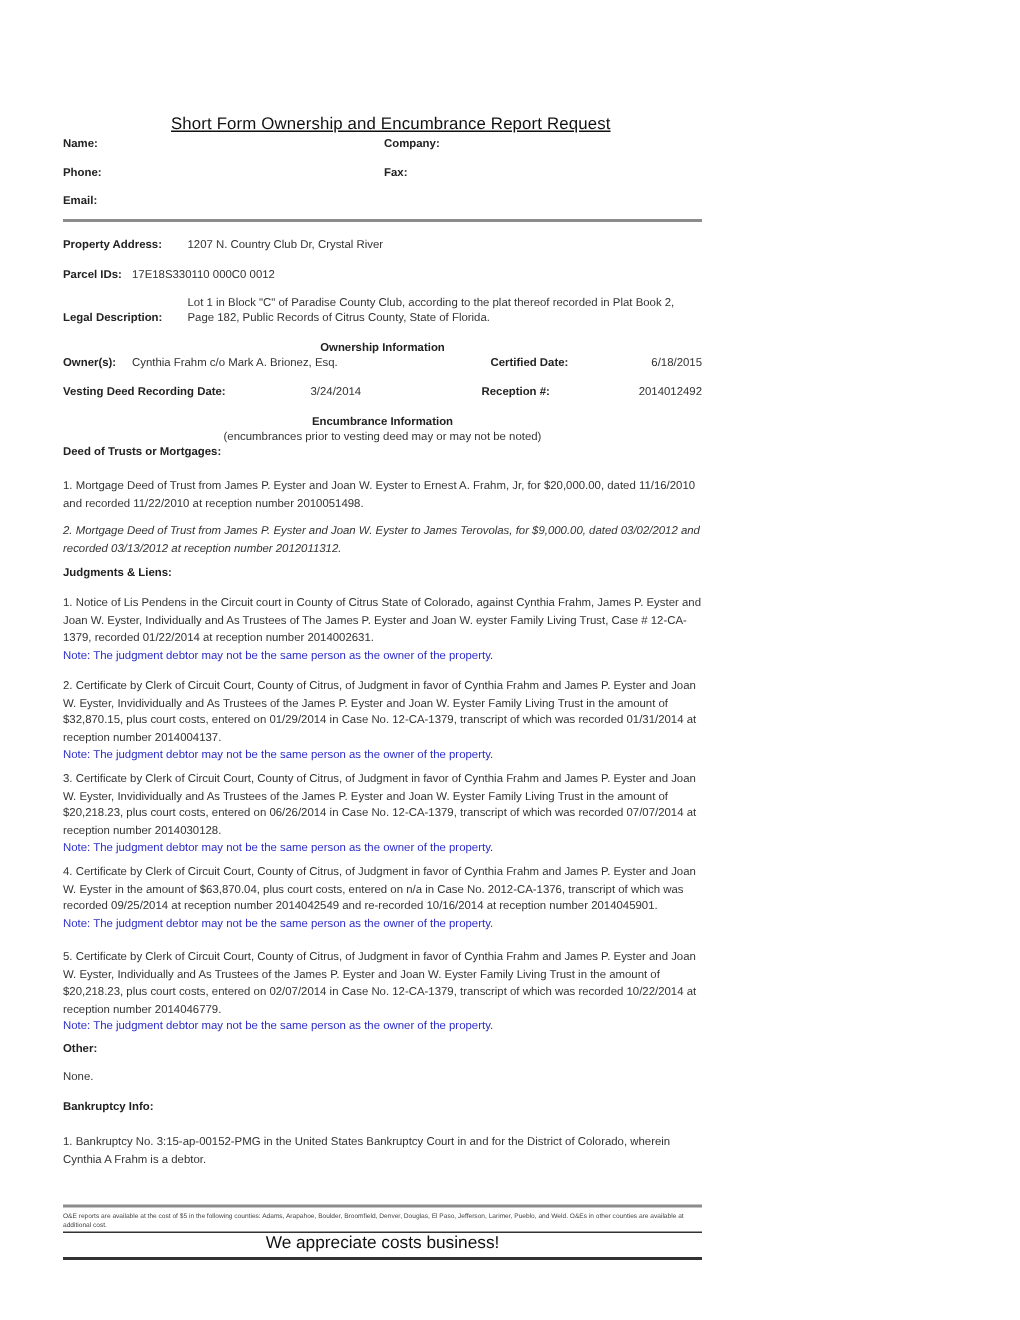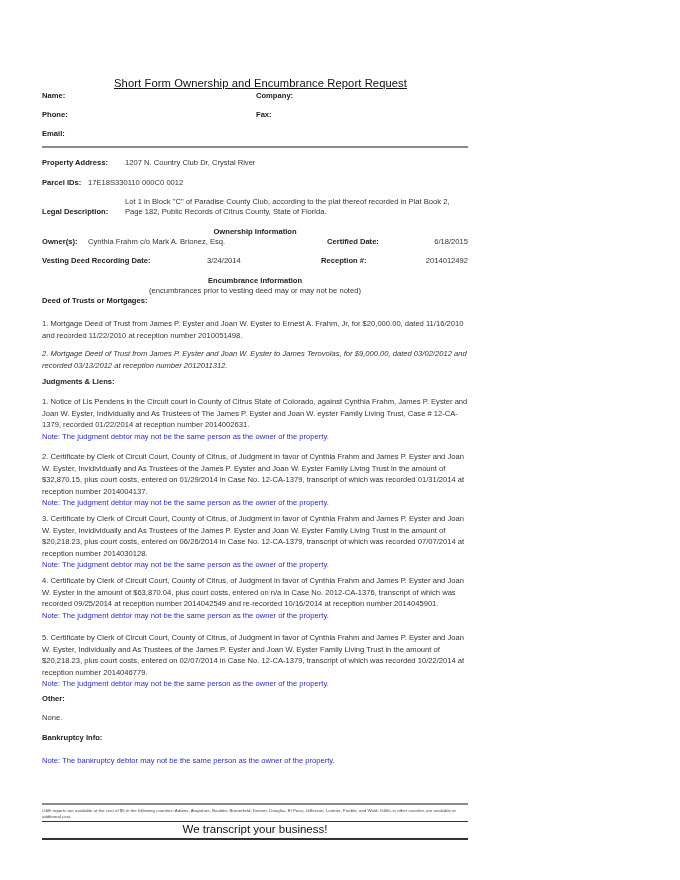--- a/index.html
+++ b/index.html
@@ -82,21 +82,21 @@
   <div class="para" style="top:632px;">
     <span>5.   Certificate by Clerk of Circuit Court, County of Citrus, of Judgment in favor of Cynthia Frahm and James P. Eyster and Joan W. Eyster, Individually and As Trustees of the James P. Eyster and Joan W. Eyster Family Living Trust in the amount of $20,218.23, plus court costs, entered on 02/07/2014 in Case No. 12-CA-1379, transcript of which was recorded 10/22/2014 at reception number 2014046779.</span>
     <span class="note">Note: The judgment debtor may not be the same person as the owner of the property.</span>
   </div>
 
   <div class="abs lbl" style="left:0; top:694px;">Other:</div>
   <div class="abs txt" style="left:0; top:713px;">None.</div>
 
   <div class="abs lbl" style="left:0; top:733px;">Bankruptcy Info:</div>
   <div class="para" style="top:755px;">
-    <span class="note">Note: The bankruptcy debtor may not be the same person as the owner of the property.</span>
+    <span>1.   Bankruptcy No. 3:15-ap-00152-PMG in the United States Bankruptcy Court in and for the District of Colorado, wherein Cynthia A Frahm is a debtor.</span>
   </div>
 
   <div class="rule-thick" style="top:803px;"></div>
   <div class="footer-small" style="top:808px;">O&amp;E reports are available at the cost of $5 in the following counties: Adams, Arapahoe, Boulder, Broomfield, Denver, Douglas, El Paso, Jefferson, Larimer, Pueblo, and Weld.  O&amp;Es in other counties are available at additional cost.</div>
   <div class="rule-thin" style="top:821px;"></div>
-  <div class="thanks" style="top:823px;">We transcript your business!</div>
+  <div class="thanks" style="top:823px;">We appreciate costs business!</div>
   <div class="rule-thin" style="top:838px; height:1.5px;"></div>
 </div>
 
 </body></html>

